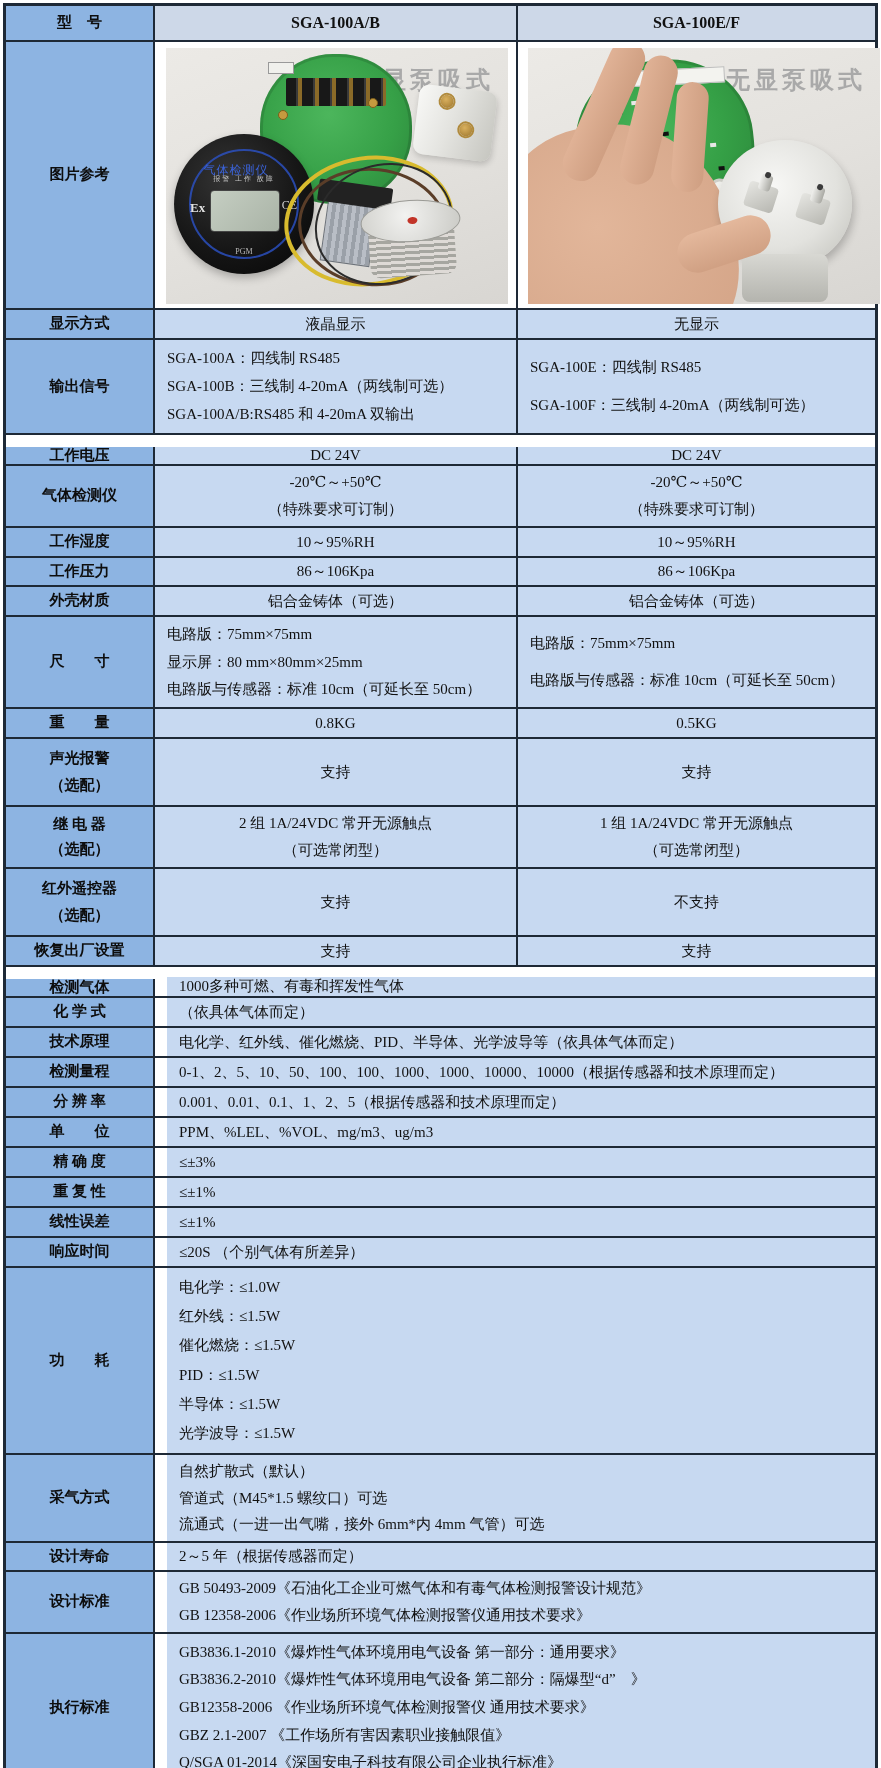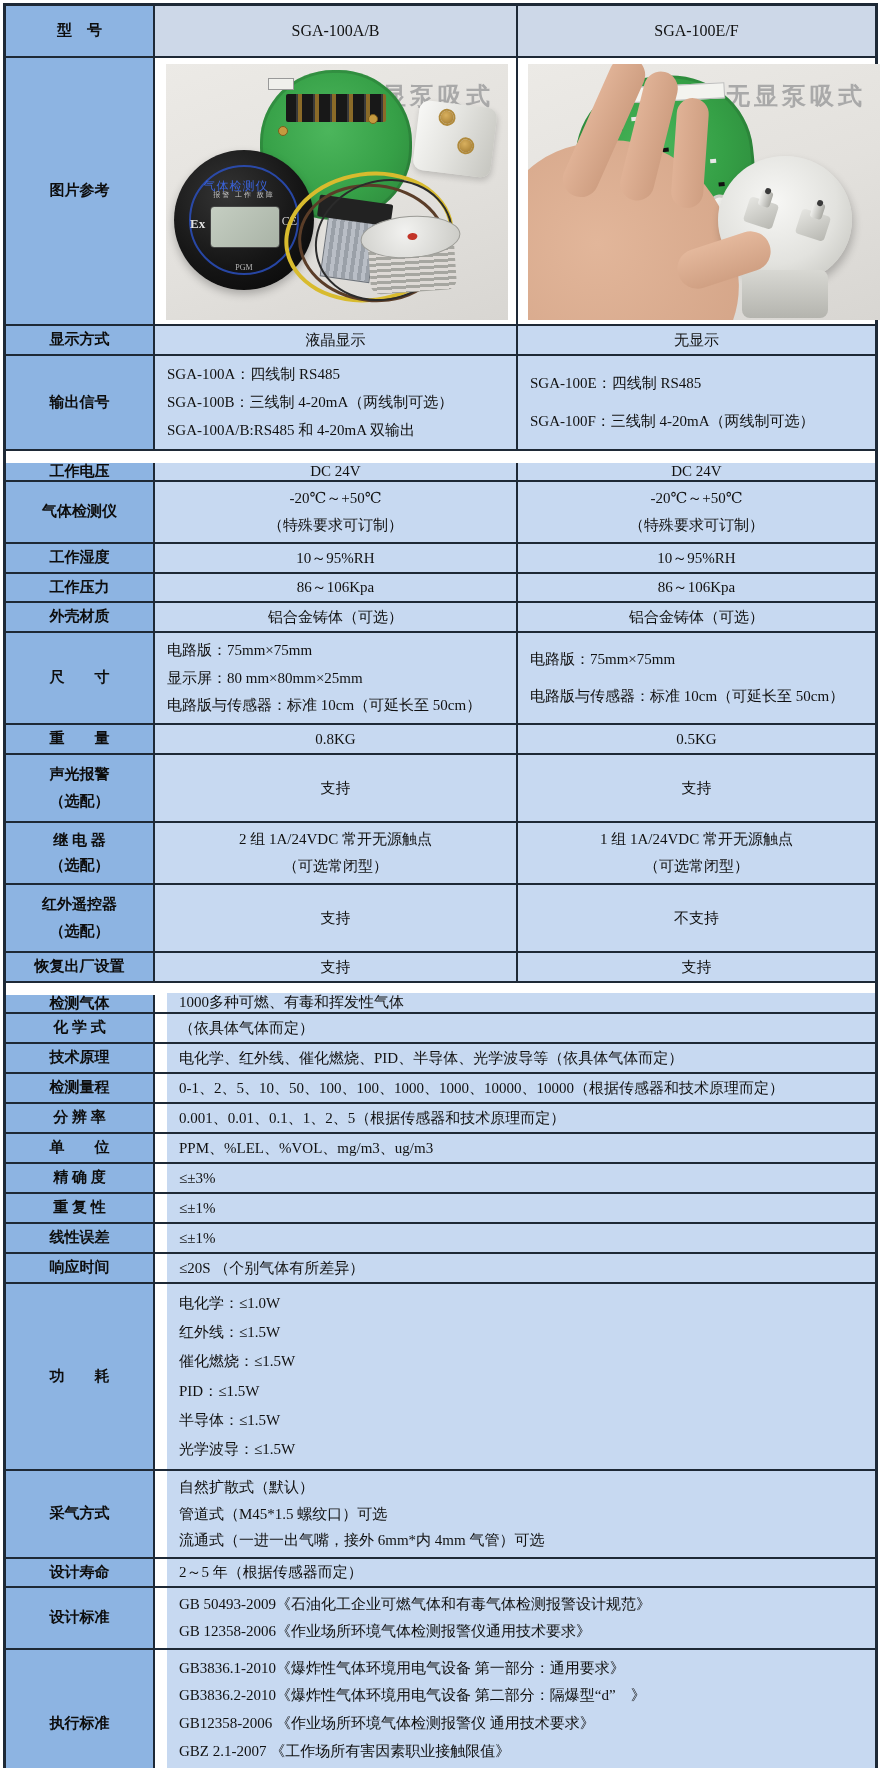--- a/index.html
+++ b/index.html
@@ -49,28 +49,28 @@
     font-size:15px;color:#111;
     padding-left:12px;
     margin-left:12px;
   }
   .center{align-items:center;text-align:center;}
   .left .ln, .left{padding-left:12px;}
   .left{align-items:flex-start;text-align:left;}
   .left .ln{padding-left:0;}
   .ln{display:block;}
   
-  .h-header{height:52px;}
+  .h-header{height:36px;}
   .h-photos{height:268px;}
   .h29{height:29px;} .h30{height:30px;} .h31{height:31px;align-items:flex-end;}
   .h61{height:68px;} .h62{height:62px;}
   .h88{height:88px;} .h92{height:92px;} .h95{height:95px;}
   .h147{height:147px;} .h187{height:187px;}
   
-  .hcell{background:var(--head-bg);font-weight:normal;font-size:16px;justify-content:center;}
+  .hcell{background:var(--head-bg);font-weight:bold;font-size:16px;justify-content:center;}
   
   .photo-cell{background:#ffffff;position:relative;display:block;padding:6px 0 0 0;}
   .photo{
     position:absolute;overflow:hidden;
     background:linear-gradient(160deg,#eceae6 0%,#e3e1dd 55%,#d8d6d2 100%);
   }
   .photo-l{left:11px;top:6px;width:342px;height:256px;}
   .photo-r{left:10px;top:6px;width:352px;height:256px;}
   .wm{
     position:absolute;top:16px;right:14px;

